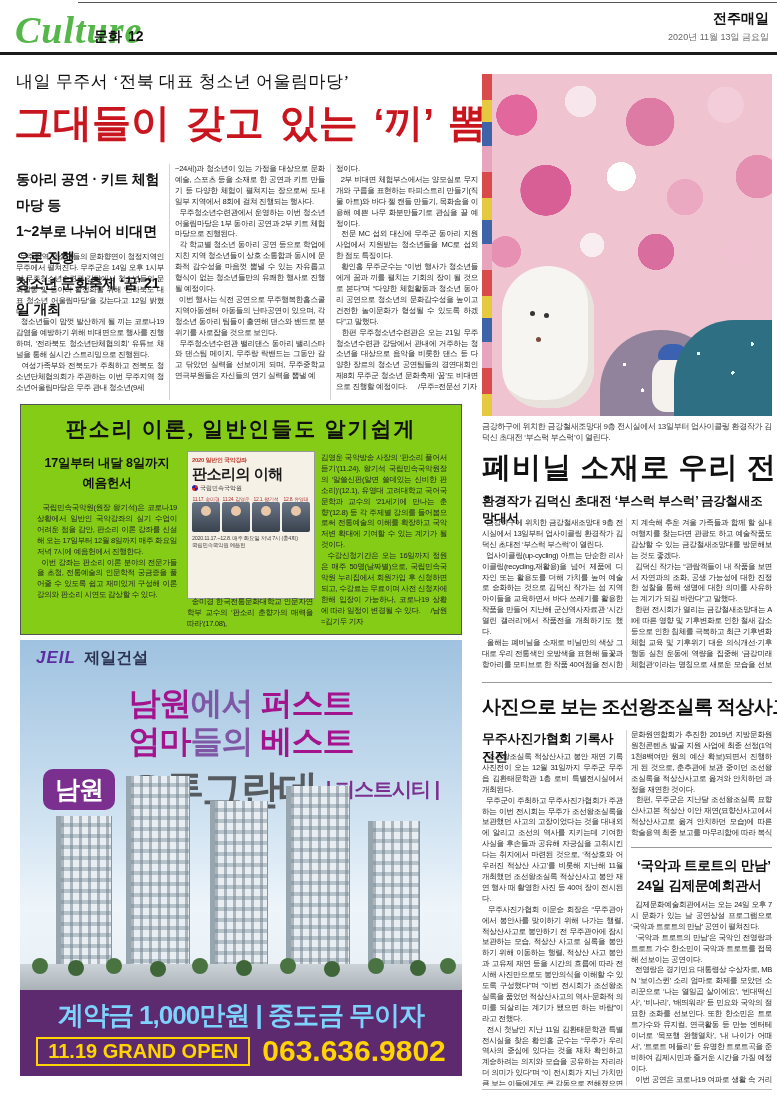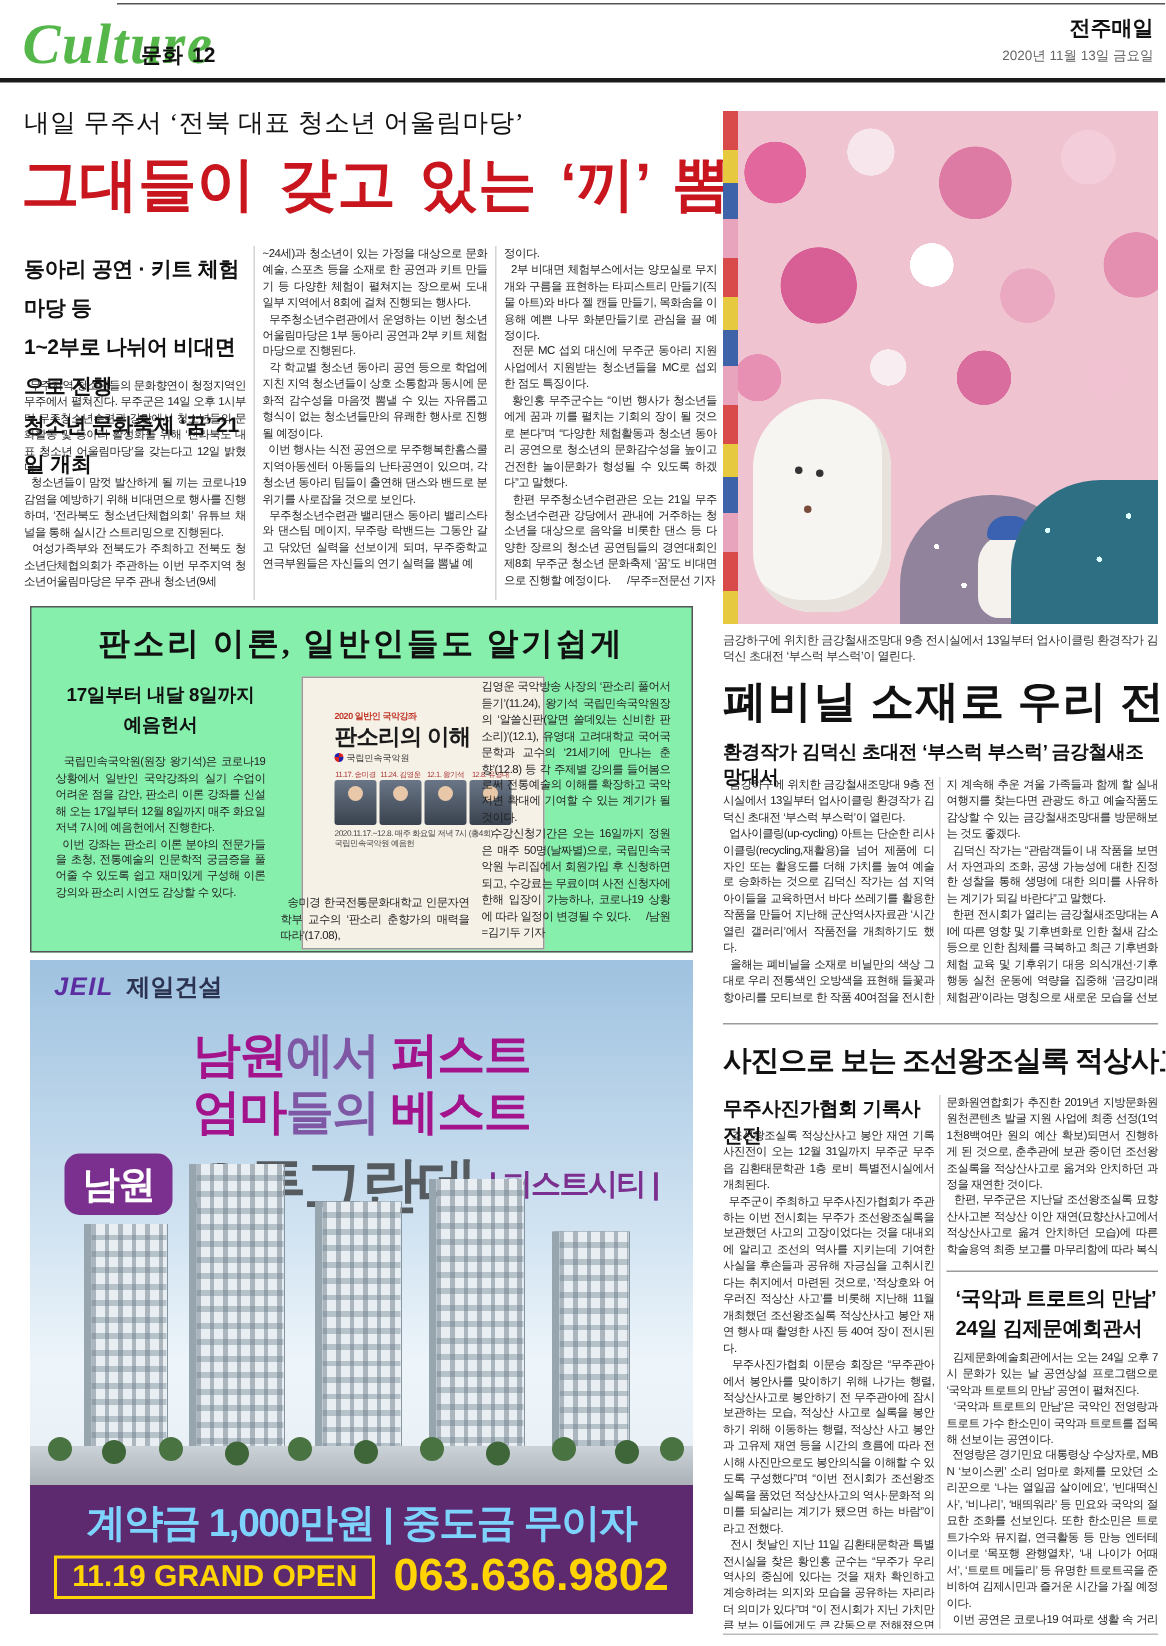--- a/index.html
+++ b/index.html
@@ -52,21 +52,21 @@
                        radial-gradient(circle 3px at 55% 30%, #fff 0 60%, transparent 61%),
                        radial-gradient(circle 3px at 80% 55%, #fff 0 60%, transparent 61%),
                        radial-gradient(circle 3px at 35% 70%, #fff 0 60%, transparent 61%);}
   .art-teal{position:absolute;right:0;bottom:0;width:98px;height:96px;background:#2f6f83;border-radius:60px 0 0 0;
       background-image:radial-gradient(circle 3px at 25% 35%, #dff 0 60%, transparent 61%),
                        radial-gradient(circle 3px at 60% 55%, #dff 0 60%, transparent 61%),
                        radial-gradient(circle 3px at 80% 25%, #dff 0 60%, transparent 61%);}
   .art-smallfig{position:absolute;right:78px;bottom:4px;width:42px;height:56px;background:#f5f2ee;border-radius:20px 20px 14px 14px;}
   .art-smallfig::before{content:"";position:absolute;left:6px;top:-12px;width:30px;height:16px;background:#3b62b0;border-radius:14px 14px 4px 4px;}
   
-  .box{border:1px solid #555;background:#86efac;}
+  .box{border:1px solid #555;background:#84cc16;}
   .poster{border:1px solid #999;background:#f6f1e7;overflow:hidden;}
   .poster-top{font-size:6px;color:#c0392b;font-weight:700;letter-spacing:-.3px;}
   .poster-title{font-size:15px;font-weight:900;color:#1a1a1a;letter-spacing:-.5px;}
   .poster-org{font-size:6px;color:#333;}
   .org-dot{display:inline-block;width:6px;height:6px;border-radius:50%;
       background:conic-gradient(#d22 0 25%,#22a 25% 50%,#d22 50% 75%,#22a 75%);vertical-align:middle;margin-right:2px;}
   .poster-row{display:flex;gap:2px;margin-top:3px;}
   .poster-cell{flex:1;text-align:center;}
   .poster-cell .ph{height:30px;background:linear-gradient(#6a7687,#39424e);border-radius:2px;position:relative;}
   .poster-cell .ph::after{content:"";position:absolute;left:50%;top:4px;width:10px;height:10px;margin-left:-5px;
@@ -161,21 +161,21 @@
 
   <div class="abs box" style="left:20px;top:404px;width:440px;height:229px;">
     <div class="abs serif-head" style="left:0;top:10px;width:440px;font-size:21px;text-align:center;letter-spacing:2px;">판소리 이론, 일반인들도 알기쉽게</div>
 
     <div class="abs" style="left:16px;top:48px;width:140px;text-align:center;">
       <span class="subhead-line" style="font-size:12.5px;line-height:20px;">17일부터 내달 8일까지 예음헌서</span>
     </div>
     <div class="abs body-col" style="left:16px;top:98px;width:140px;height:120px;">  국립민속국악원(원장 왕기석)은 코로나19 상황에서 일반인 국악강좌의 실기 수업이 어려운 점을 감안, 판소리 이론 강좌를 신설해 오는 17일부터 12월 8일까지 매주 화요일 저녁 7시에 예음헌에서 진행한다.
   이번 강좌는 판소리 이론 분야의 전문가들을 초청, 전통예술의 인문학적 궁금증을 풀어줄 수 있도록 쉽고 재미있게 구성해 이론 강의와 판소리 시연도 감상할 수 있다.</div>
 
-    <div class="abs poster" style="left:180px;top:46px;width:118px;height:138px;padding:21px;">
+    <div class="abs poster" style="left:166px;top:46px;width:118px;height:138px;padding:4px;">
       <div class="poster-top">2020 일반인 국악강좌</div>
       <div class="poster-title">판소리의 이해</div>
       <div class="poster-org"><span class="org-dot"></span><span>국립민속국악원</span></div>
       <div class="poster-row">
         <div class="poster-cell">
             <div class="nm">11.17. 송미경</div>
             <div class="ph"></div>
           </div>
         <div class="poster-cell">
             <div class="nm">11.24. 김영운</div>

